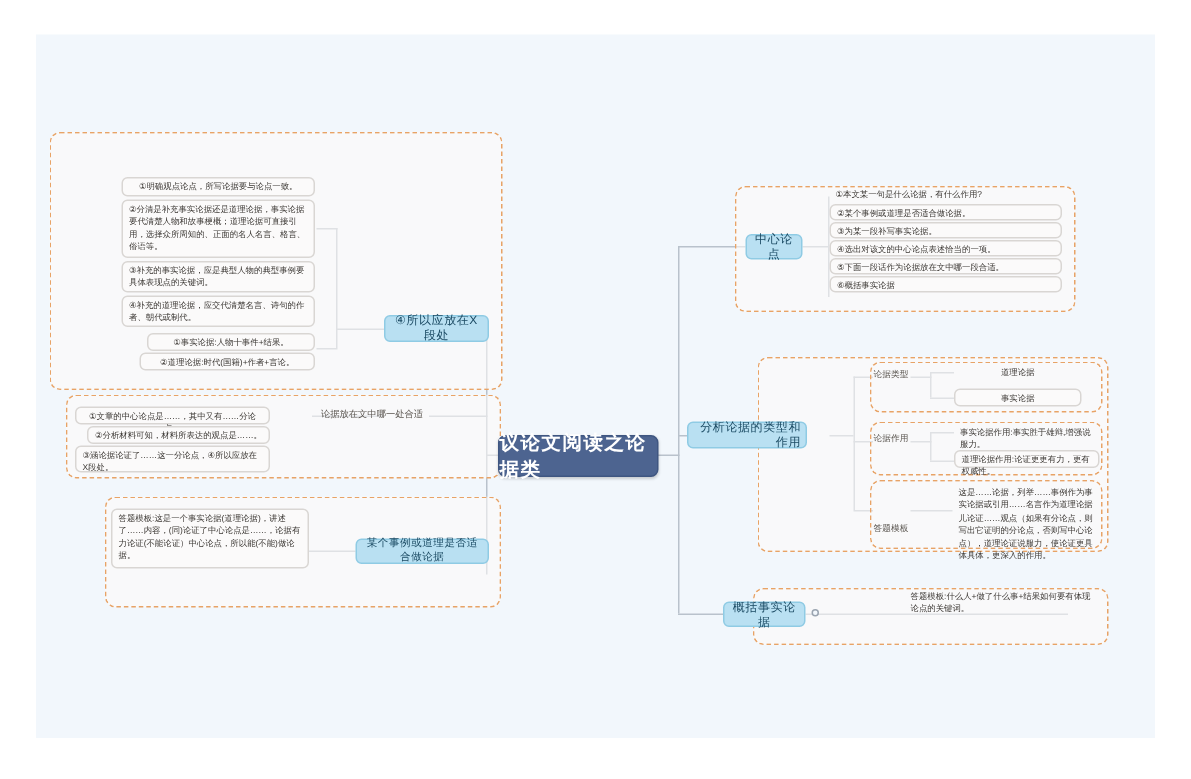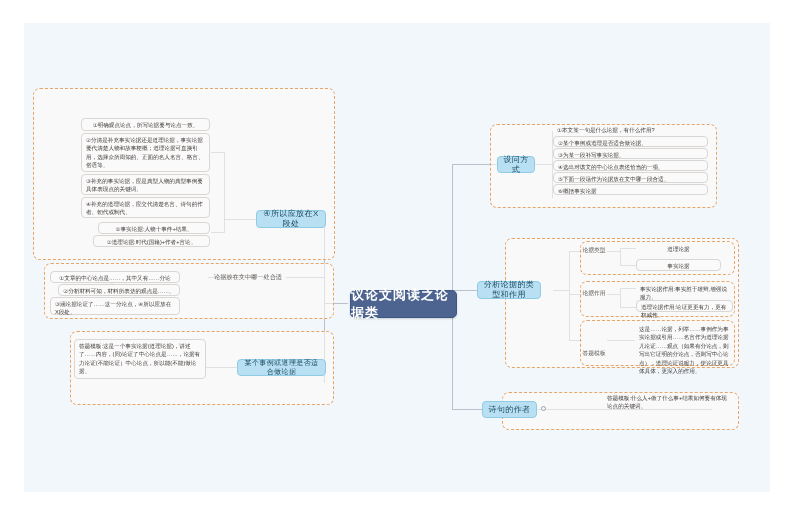--- a/index.html
+++ b/index.html
@@ -113,21 +113,21 @@
   <div class="grp" style="left:46px;top:308px;width:262px;height:72px;"></div>
 
   <div class="grp" style="left:466px;top:101px;width:225px;height:82px;"></div>
   <div class="grp" style="left:481px;top:215px;width:232px;height:128px;"></div>
   <div class="grp" style="left:478px;top:369px;width:235px;height:36px;"></div>
 
   <div class="grp plain" style="left:556px;top:218px;width:153px;height:32px;"></div>
   <div class="grp plain" style="left:556px;top:258px;width:153px;height:34px;"></div>
   <div class="grp plain" style="left:556px;top:297px;width:153px;height:44px;"></div>
 
-  <div class="root" style="left:326px;top:267px;width:105px;height:26px;">
+  <div class="root" style="left:308px;top:267px;width:105px;height:26px;">
     <span>议论文阅读之论据类</span>
   </div>
 
   <div class="blue" style="left:232px;top:187px;width:70px;height:18px;font-size:8px;">
     <span>④所以应放在X段处</span>
   </div>
 
   <div class="lbl" style="left:155px;top:120px;width:32px;height:18px;">
     <span>答题思路</span>
   </div>
@@ -168,42 +168,42 @@
   </div>
 
   <div class="blue" style="left:213px;top:336px;width:89px;height:17px;font-size:7px;">
     <span>某个事例或道理是否适合做论据</span>
   </div>
   <div class="leaf" style="left:50px;top:316px;width:132px;height:40px;">
     <span>答题模板:这是一个事实论据(道理论据)，讲述了……内容，(同)论证了中心论点是……，论据有力论证(不能论证）中心论点，所以能(不能)做论据。</span>
   </div>
 
   <div class="blue" style="left:473px;top:133px;width:38px;height:17px;">
-    <span>设问方式</span>
+    <span>中心论点</span>
   </div>
   <div class="leaf nb" style="left:529px;top:101px;width:155px;height:11px;">
     <span>①本文某一句是什么论据，有什么作用?</span>
   </div>
   <div class="leaf" style="left:529px;top:113px;width:155px;height:11px;">
     <span>②某个事例或道理是否适合做论据。</span>
   </div>
   <div class="leaf" style="left:529px;top:125px;width:155px;height:11px;">
     <span>③为某一段补写事实论据。</span>
   </div>
   <div class="leaf" style="left:529px;top:137px;width:155px;height:11px;">
     <span>④选出对该文的中心论点表述恰当的一项。</span>
   </div>
   <div class="leaf" style="left:529px;top:149px;width:155px;height:11px;">
     <span>⑤下面一段话作为论据放在文中哪一段合适。</span>
   </div>
   <div class="leaf" style="left:529px;top:161px;width:155px;height:11px;">
     <span>⑥概括事实论据</span>
   </div>
 
-  <div class="blue" style="left:453px;top:258px;width:64px;height:18px;">
+  <div class="blue" style="left:434px;top:258px;width:80px;height:18px;text-align:right;">
     <span>分析论据的类型和作用</span>
   </div>
 
   <div class="lbl" style="left:556px;top:221px;width:28px;height:14px;">
     <span>论据类型</span>
   </div>
   <div class="leaf nb" style="left:612px;top:220px;width:85px;height:11px;text-align:center;">
     <span>道理论据</span>
   </div>
   <div class="leaf" style="left:612px;top:236px;width:85px;height:12px;text-align:center;">
@@ -221,21 +221,21 @@
   </div>
 
   <div class="lbl" style="left:556px;top:324px;width:28px;height:14px;">
     <span>答题模板</span>
   </div>
   <div class="leaf nb" style="left:611px;top:300px;width:98px;height:38px;">
     <span>这是……论据，列举……事例作为事实论据或引用……名言作为道理论据儿论证……观点（如果有分论点，则写出它证明的分论点，否则写中心论点），道理论证说服力，使论证更具体具体，更深入的作用。</span>
   </div>
 
   <div class="blue" style="left:458px;top:378px;width:55px;height:17px;">
-    <span>诗句的作者</span>
+    <span>概括事实论据</span>
   </div>
   <div class="dot" style="left:517px;top:383px;"></div>
   <div class="leaf nb" style="left:579px;top:369px;width:128px;height:20px;">
     <span>答题模板:什么人+做了什么事+结果如何要有体现论点的关键词。</span>
   </div>
 
  </div>
 </div>
 
 </body></html>

